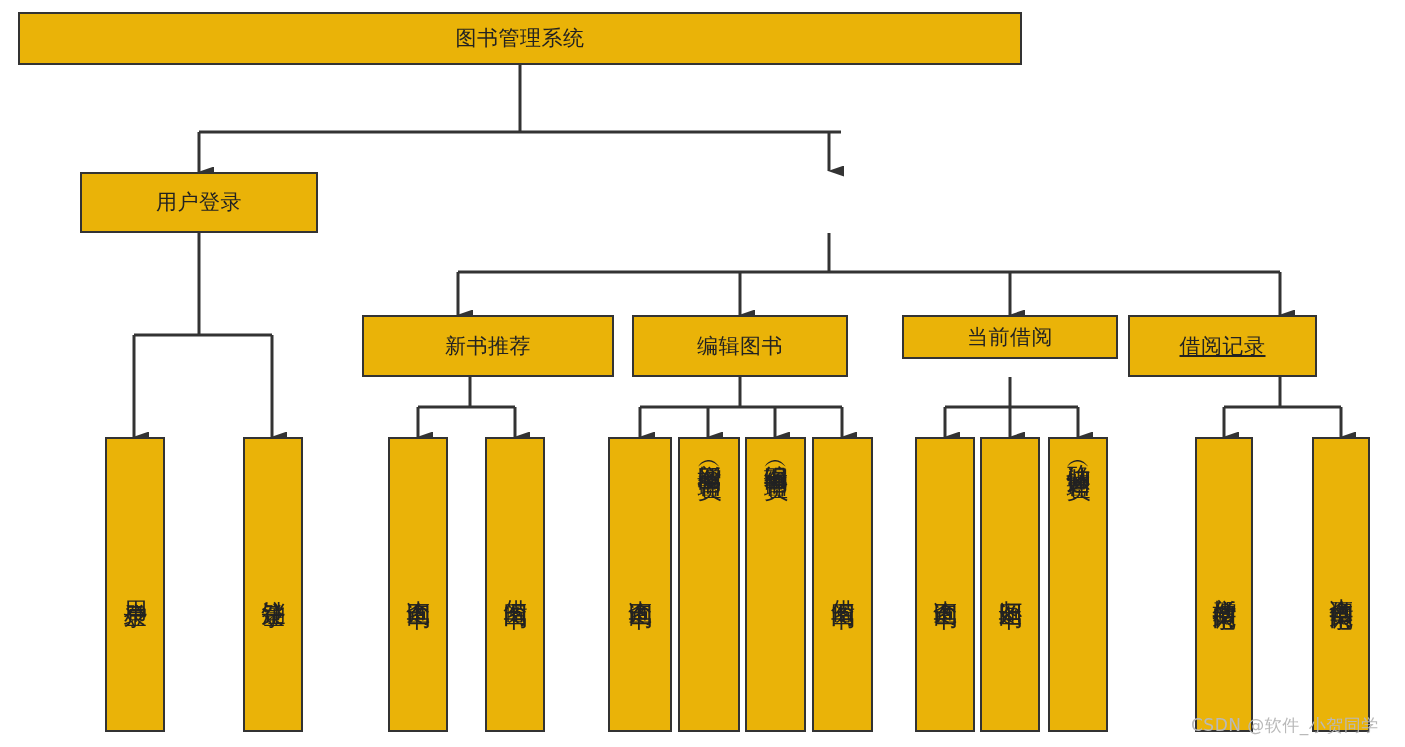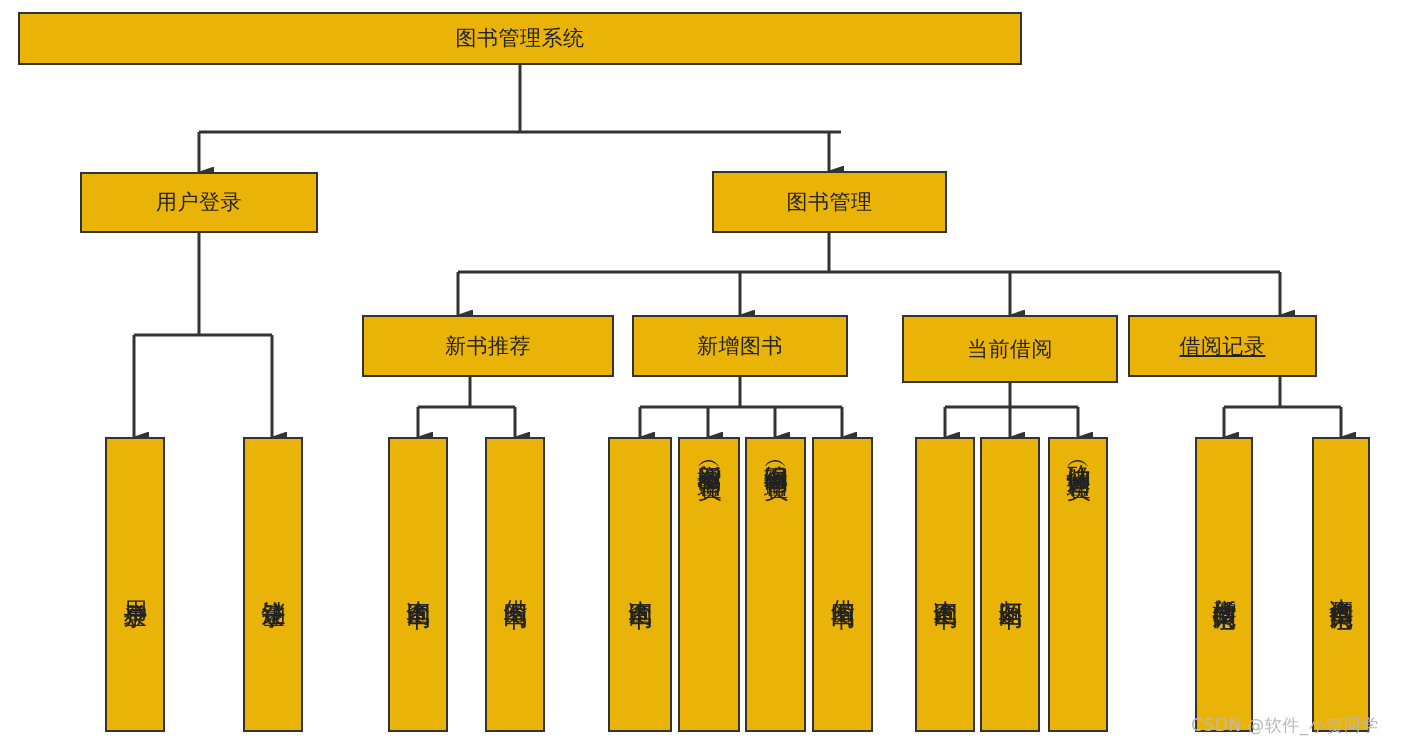--- a/index.html
+++ b/index.html
@@ -118,31 +118,28 @@
     </g>
   </svg>
 
   <div class="node" style="left:18px;top:12px;width:1004px;height:53px;">
     <span class="lbl">图书管理系统</span>
   </div>
 
   <div class="node" style="left:80px;top:172px;width:238px;height:61px;">
     <span class="lbl">用户登录</span>
   </div>
-  <div class="node" style="left:712px;top:171px;width:235px;height:62px;">
-    <span class="lbl">图书管理</span>
-  </div>
 
   <div class="node" style="left:362px;top:315px;width:252px;height:62px;">
     <span class="lbl">新书推荐</span>
   </div>
   <div class="node" style="left:632px;top:315px;width:216px;height:62px;">
-    <span class="lbl">新增图书</span>
+    <span class="lbl">编辑图书</span>
   </div>
-  <div class="node" style="left:902px;top:315px;width:216px;height:68px;">
+  <div class="node" style="left:902px;top:315px;width:216px;height:44px;">
     <span class="lbl">当前借阅</span>
   </div>
   <div class="node" style="left:1128px;top:315px;width:189px;height:62px;text-decoration:underline;">
     <span class="lbl">借阅记录</span>
   </div>
 
   <div class="node leaf centered" style="left:105px;top:437px;width:60px;height:295px;">
     <span class="lbl">用户登录</span>
   </div>
   <div class="node leaf centered" style="left:243px;top:437px;width:60px;height:295px;">

